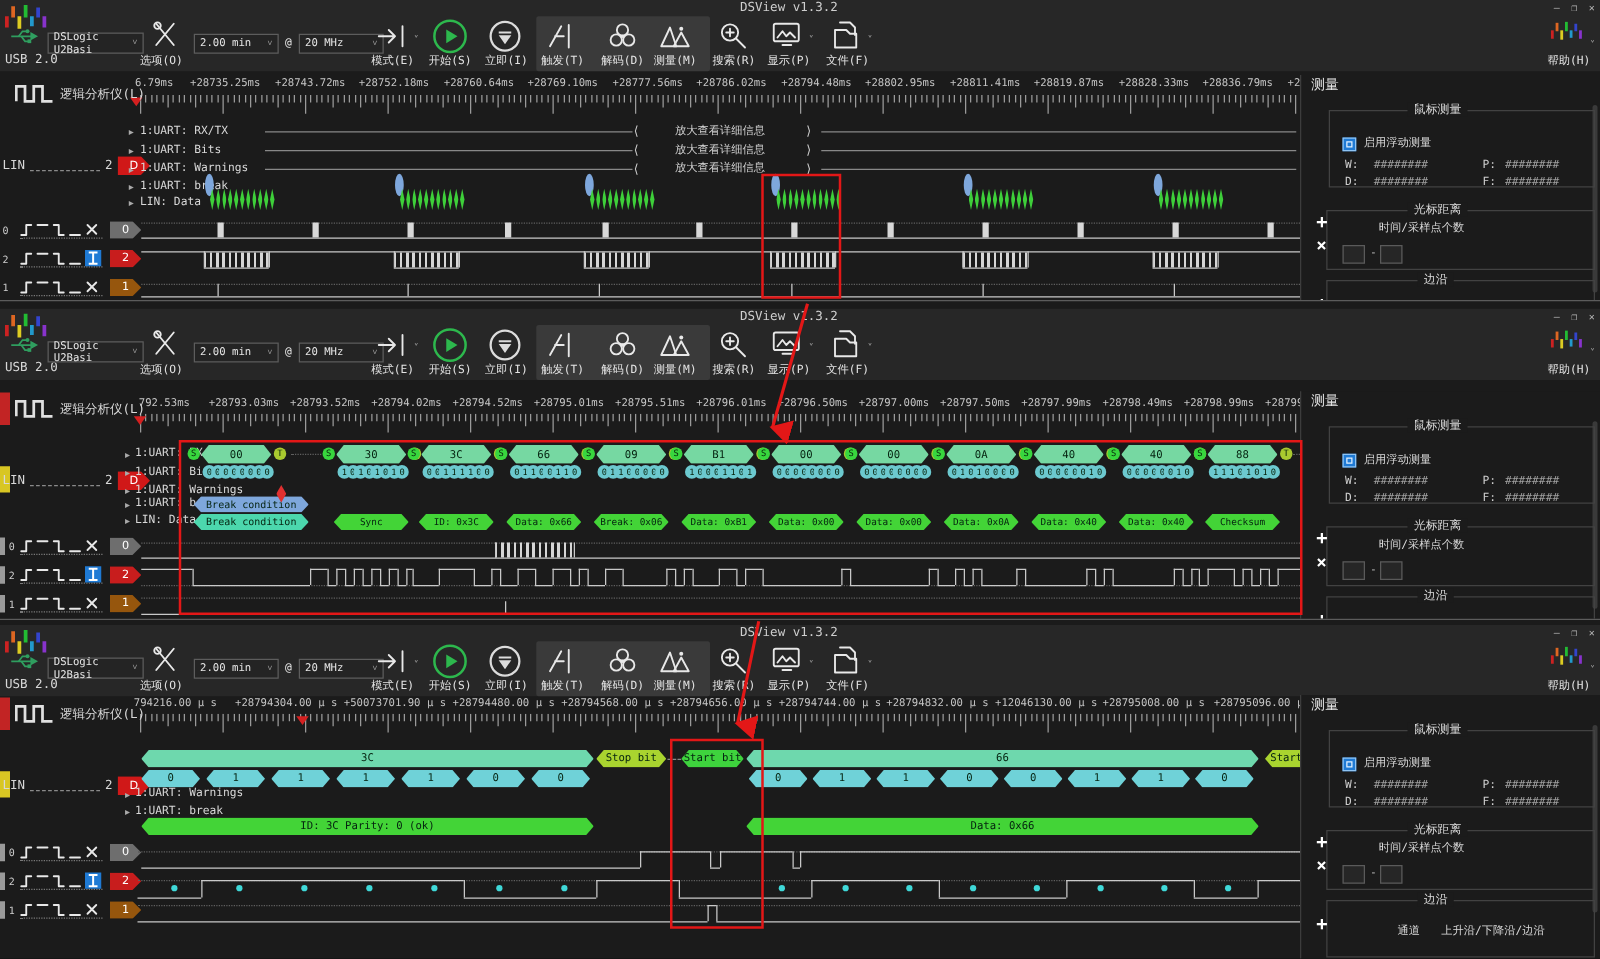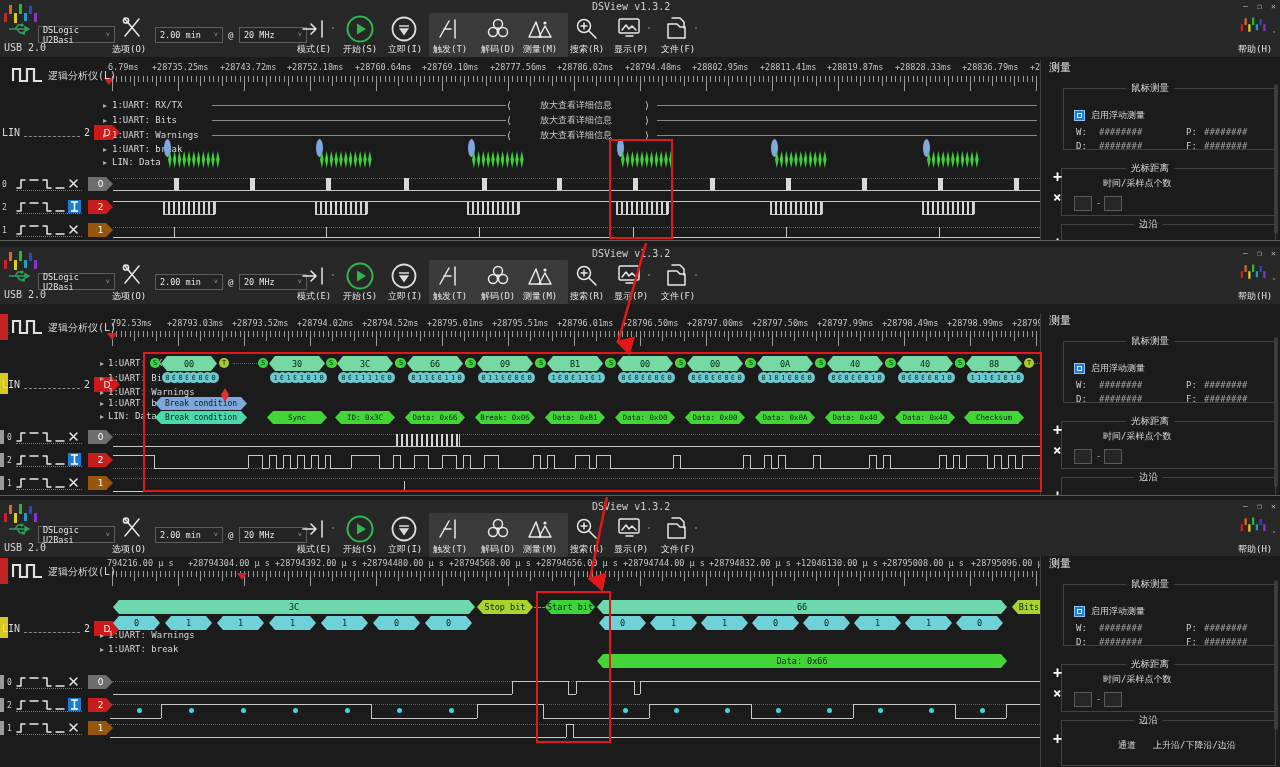--- a/index.html
+++ b/index.html
@@ -1040,21 +1040,21 @@
         <rect x="21" y="11" width="3" height="8" fill="#2299cc"></rect>
         <rect x="26" y="4" width="3" height="8" fill="#3344cc"></rect>
         <rect x="31" y="11" width="3" height="9" fill="#8833cc"></rect>
       </svg>
     </div>
     <div class="t" style="left: 1272px; top: 530px; color: rgb(154, 154, 154); font-size: 8px;">˅</div>
     <div class="t mono lbl" style="left: 1238px; top: 544px;">帮助(H)</div>
     <div class="abs" style="left: 0px; top: 556px; width: 1040px; height: 28px; overflow: hidden;">
       <div class="t mono " style="left: 107px; top: 2px; color: rgb(196, 196, 196); font-size: 8.5px;">794216.00 μ s</div>
       <div class="t mono " style="left: 188px; top: 2px; color: rgb(196, 196, 196); font-size: 8.5px;">+28794304.00 μ s</div>
-      <div class="t mono " style="left: 275px; top: 2px; color: rgb(196, 196, 196); font-size: 8.5px;">+28794392.00 μ s</div>
+      <div class="t mono " style="left: 275px; top: 2px; color: rgb(196, 196, 196); font-size: 8.5px;">+50073701.90 μ s</div>
       <div class="t mono " style="left: 362px; top: 2px; color: rgb(196, 196, 196); font-size: 8.5px;">+28794480.00 μ s</div>
       <div class="t mono " style="left: 449px; top: 2px; color: rgb(196, 196, 196); font-size: 8.5px;">+28794568.00 μ s</div>
       <div class="t mono " style="left: 536px; top: 2px; color: rgb(196, 196, 196); font-size: 8.5px;">+28794656.00 μ s</div>
       <div class="t mono " style="left: 623px; top: 2px; color: rgb(196, 196, 196); font-size: 8.5px;">+28794744.00 μ s</div>
       <div class="t mono " style="left: 709px; top: 2px; color: rgb(196, 196, 196); font-size: 8.5px;">+28794832.00 μ s</div>
       <div class="t mono " style="left: 796px; top: 2px; color: rgb(196, 196, 196); font-size: 8.5px;">+12046130.00 μ s</div>
       <div class="t mono " style="left: 882px; top: 2px; color: rgb(196, 196, 196); font-size: 8.5px;">+28795008.00 μ s</div>
       <div class="t mono " style="left: 971px; top: 2px; color: rgb(196, 196, 196); font-size: 8.5px;">+28795096.00 μ s</div>
     </div>
     <div class="abs" style="left: 0px; top: 571px; width: 1040px; height: 20px; overflow: hidden;">
@@ -1792,41 +1792,42 @@
       <div class="dotl" style="left: 113px; top: 238px; width: 927px;"></div>
       <div class="hl" style="left: 113px; top: 251px; width: 927px;"></div>
       <div class="vl" style="left: 404px; top: 241px; height: 10px;"></div>
     </div>
     <div class="red2" style="left: 143px; top: 352px; width: 899px; height: 140px;"></div>
     <div class="abs" style="left: 0px; top: 495px; width: 1040px; height: 272px; overflow: hidden;">
       <div class="hex" style="left: 113px; top: 105px; width: 362px; height: 14px; background: rgb(110, 216, 173); font-size: 8.5px;">3C</div>
       <div class="hex" style="left: 477px; top: 105px; width: 56px; height: 14px; background: rgb(169, 212, 47); font-size: 8.5px;">Stop bit</div>
       <div class="hex" style="left: 545px; top: 105px; width: 50px; height: 14px; background: rgb(62, 211, 61); font-size: 8.5px;">Start bit</div>
       <div class="hex" style="left: 597px; top: 105px; width: 410px; height: 14px; background: rgb(110, 216, 173); font-size: 8.5px;">66</div>
-      <div class="hex" style="left: 1012px; top: 105px; width: 34px; height: 14px; background: rgb(169, 212, 47); font-size: 8.5px;">Bits</div>
+      <div class="hex" style="left: 1012px; top: 105px; width: 34px; height: 14px; background: rgb(169, 212, 47); font-size: 8.5px;">Start</div>
       <div class="dashl" style="left: 534px; top: 112px; width: 11px;"></div>
       <div class="hex" style="left: 113px; top: 121px; width: 47px; height: 14px; background: rgb(111, 210, 216);">0</div>
       <div class="hex" style="left: 165px; top: 121px; width: 47px; height: 14px; background: rgb(111, 210, 216);">1</div>
       <div class="hex" style="left: 217px; top: 121px; width: 47px; height: 14px; background: rgb(111, 210, 216);">1</div>
       <div class="hex" style="left: 269px; top: 121px; width: 47px; height: 14px; background: rgb(111, 210, 216);">1</div>
       <div class="hex" style="left: 321px; top: 121px; width: 47px; height: 14px; background: rgb(111, 210, 216);">1</div>
       <div class="hex" style="left: 373px; top: 121px; width: 47px; height: 14px; background: rgb(111, 210, 216);">0</div>
       <div class="hex" style="left: 425px; top: 121px; width: 47px; height: 14px; background: rgb(111, 210, 216);">0</div>
       <div class="hex" style="left: 599px; top: 121px; width: 47px; height: 14px; background: rgb(111, 210, 216);">0</div>
       <div class="hex" style="left: 650px; top: 121px; width: 47px; height: 14px; background: rgb(111, 210, 216);">1</div>
       <div class="hex" style="left: 701px; top: 121px; width: 47px; height: 14px; background: rgb(111, 210, 216);">1</div>
       <div class="hex" style="left: 752px; top: 121px; width: 47px; height: 14px; background: rgb(111, 210, 216);">0</div>
       <div class="hex" style="left: 803px; top: 121px; width: 47px; height: 14px; background: rgb(111, 210, 216);">0</div>
       <div class="hex" style="left: 854px; top: 121px; width: 47px; height: 14px; background: rgb(111, 210, 216);">1</div>
       <div class="hex" style="left: 905px; top: 121px; width: 47px; height: 14px; background: rgb(111, 210, 216);">1</div>
       <div class="hex" style="left: 956px; top: 121px; width: 47px; height: 14px; background: rgb(111, 210, 216);">0</div>
       <div class="t" style="left: 100px; top: 135px; color: rgb(170, 170, 170); font-size: 8px;">▸</div>
       <div class="t mono " style="left: 108px; top: 135px;">1:UART: Warnings</div>
       <div class="t" style="left: 100px; top: 149px; color: rgb(170, 170, 170); font-size: 8px;">▸</div>
       <div class="t mono " style="left: 108px; top: 149px;">1:UART: break</div>
+      <div class="hex" style="left: 113px; top: 159px; width: 362px; height: 14px; background: rgb(67, 212, 55);">ID: 3C Parity: 0 (ok)</div>
       <div class="hex" style="left: 597px; top: 159px; width: 410px; height: 14px; background: rgb(67, 212, 55);">Data: 0x66</div>
       <div class="dotl" style="left: 110px; top: 186px; width: 930px;"></div>
       <div class="hl" style="left: 113px; top: 199px; width: 399px;"></div>
       <div class="hl" style="left: 512px; top: 186px; width: 56px;"></div>
       <div class="vl" style="left: 512px; top: 186px; height: 13px;"></div>
       <div class="hl" style="left: 568px; top: 199px; width: 8px;"></div>
       <div class="vl" style="left: 568px; top: 186px; height: 13px;"></div>
       <div class="hl" style="left: 576px; top: 186px; width: 58px;"></div>
       <div class="vl" style="left: 576px; top: 186px; height: 13px;"></div>
       <div class="hl" style="left: 634px; top: 199px; width: 6px;"></div>

